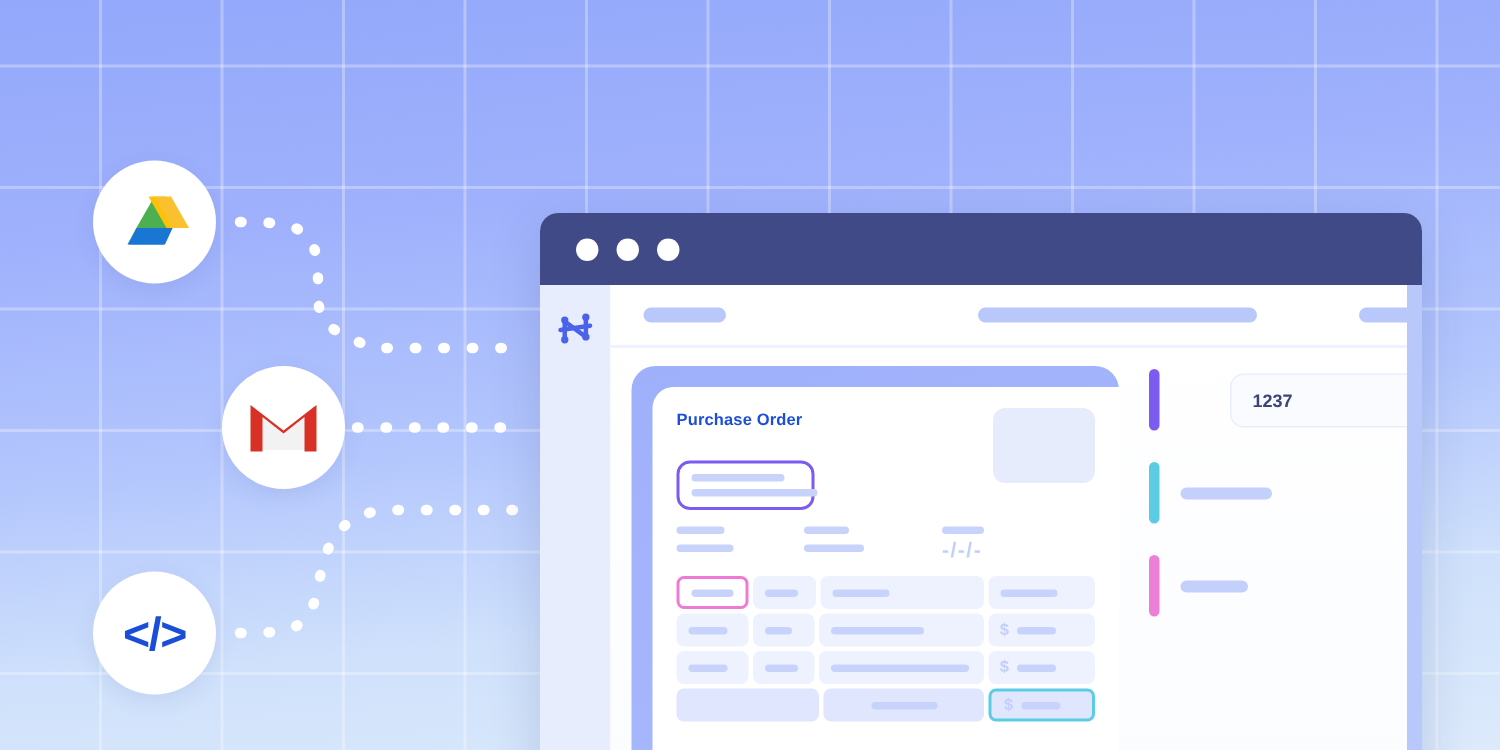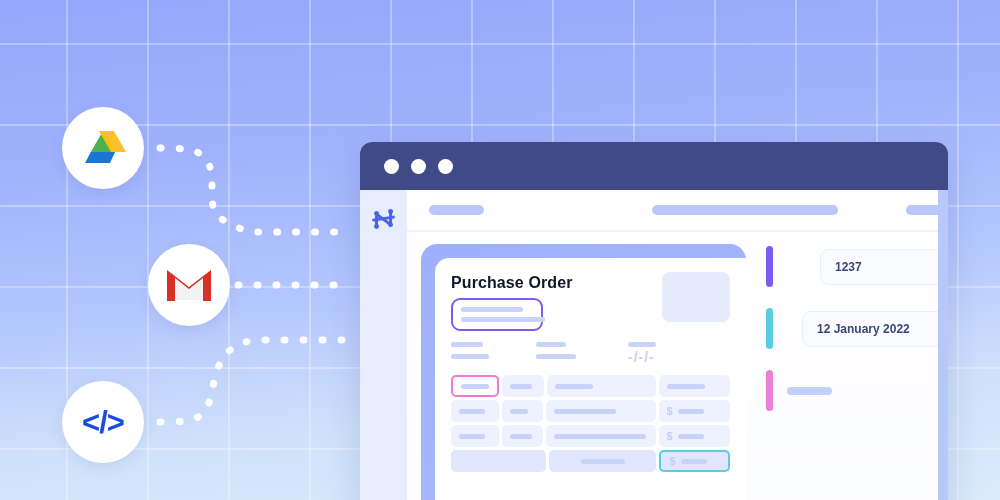--- a/index.html
+++ b/index.html
@@ -160,25 +160,25 @@
     width: 311px;
     height: 286px;
     background: #ffffff;
     border-radius: 14px 0 0 0;
     padding: 16px 16px 0 16px;
     overflow: hidden;
     position: relative;
   }
 
   .doc-title {
-    color: #0f172a;
-    font-size: 16px;
+    color: #1d4ed8;
+    font-size: 11px;
     font-weight: 700;
     letter-spacing: 0.1px;
-    margin-bottom: 6px;
+    margin-bottom: 21px;
   }
 
   .logo-placeholder {
     position: absolute;
     right: 16px;
     top: 14px;
     width: 68px;
     height: 50px;
     background: #e7ecfd;
     border-radius: 8px;
@@ -453,21 +453,20 @@
 
             <div class="field-row">
               <span class="color-tab" style="background:#7b5bf0"></span>
               <span class="field-label fl-1"></span>
               <div class="field-input fi-1">1237</div>
             </div>
 
             <div class="field-row">
               <span class="color-tab" style="background:#5ccbe4"></span>
               <span class="field-label fl-2"></span>
-              <div class="field-input fi-2">12 January 2022</div>
             </div>
 
             <div class="field-row">
               <span class="color-tab" style="background:#ec7fd6"></span>
               <span class="field-label fl-3"></span>
             </div>
 
           </div>
 
         </div>

